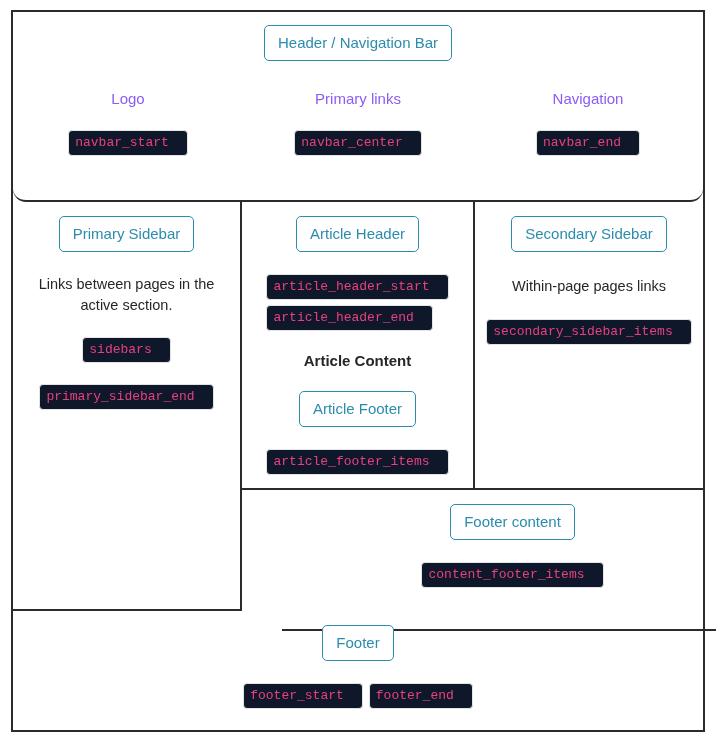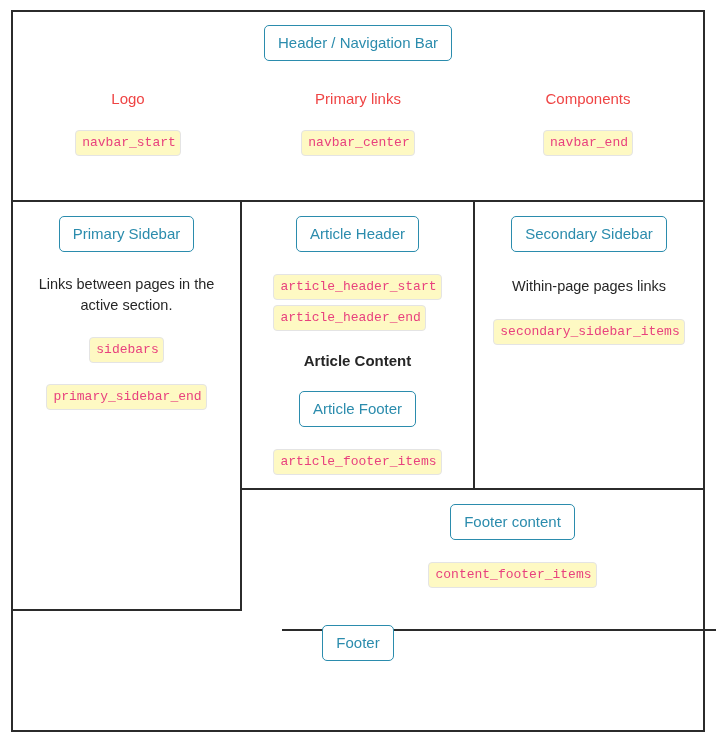--- a/index.html
+++ b/index.html
@@ -51,24 +51,24 @@
     white-space: nowrap;
   }
 
   
   .code-tag {
     display: inline-block;
     font-family: "Liberation Mono", "DejaVu Sans Mono", monospace;
     font-size: 13px;
     line-height: 1;
     color: #e8417e;
-    background: #fef9c3;
+    background: #0f172a;
     border: 1px solid #e4e4e4;
     border-radius: 4px;
-    padding: 5px 4px 6px 6px;
+    padding: 5px 18px 6px 6px;
     white-space: nowrap;
   }
 
   .tag-row {
     display: flex;
     justify-content: center;
     gap: 6px;
     flex-wrap: wrap;
   }
 
@@ -85,36 +85,37 @@
     font-weight: bold;
     color: #262626;
     text-align: center;
   }
 
   
   #navbar-region {
     left: 0; top: 0;
     width: 690px;
     height: 190px;
+    border-radius: 13px;
   }
   #navbar-title-wrap { margin-top: 13px; }
   #navbar-columns {
     display: flex;
     width: 100%;
     margin-top: 29px;
   }
   .navbar-col {
     flex: 1 1 0;
     display: flex;
     flex-direction: column;
     align-items: center;
   }
   .navbar-col-title {
     font-size: 15px;
-    color: #ef4444;
+    color: #8b5cf6;
     margin-bottom: 23px;
   }
 
   
   #primary-sidebar-region {
     left: 0; top: 190px;
     width: 229px;
     height: 409px;
     padding-top: 14px;
   }
@@ -172,21 +173,21 @@
     <div id="navbar-columns">
       <div class="navbar-col">
         <div class="navbar-col-title">Logo</div>
         <span class="code-tag">navbar_start</span>
       </div>
       <div class="navbar-col">
         <div class="navbar-col-title">Primary links</div>
         <span class="code-tag">navbar_center</span>
       </div>
       <div class="navbar-col">
-        <div class="navbar-col-title">Components</div>
+        <div class="navbar-col-title">Navigation</div>
         <span class="code-tag">navbar_end</span>
       </div>
     </div>
   </div>
 
   <div class="region bdr-right bdr-bottom" id="article-region">
     <span class="box-label">Article Header</span>
     <div class="tag-block">
       <div><span class="code-tag">article_header_start</span></div>
       <div><span class="code-tag">article_header_end</span></div>
@@ -209,15 +210,19 @@
     <span class="code-tag tag-ssi">secondary_sidebar_items</span>
   </div>
 
   <div class="region bdr-bottom" id="content-footer-region">
     <span class="box-label">Footer content</span>
     <span class="code-tag tag-cfi">content_footer_items</span>
   </div>
 
   <div class="region" id="footer-region">
     <span class="box-label">Footer</span>
+    <div class="tag-row">
+      <span class="code-tag">footer_start</span>
+      <span class="code-tag">footer_end</span>
+    </div>
   </div>
 
 </div>
 
 </body></html>

